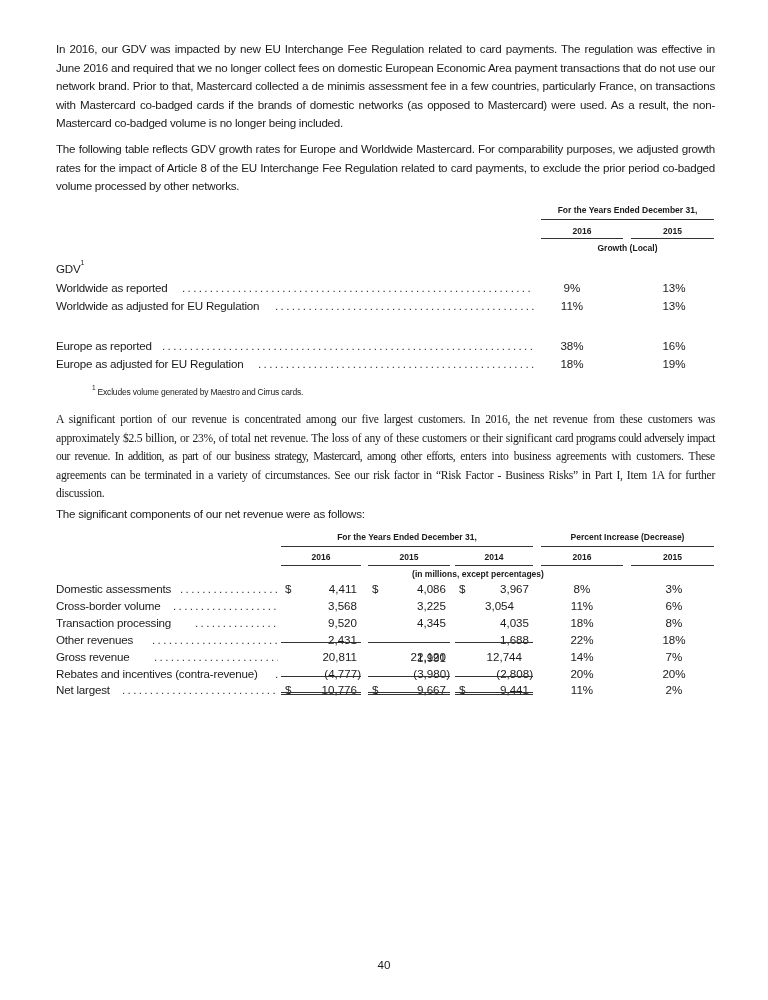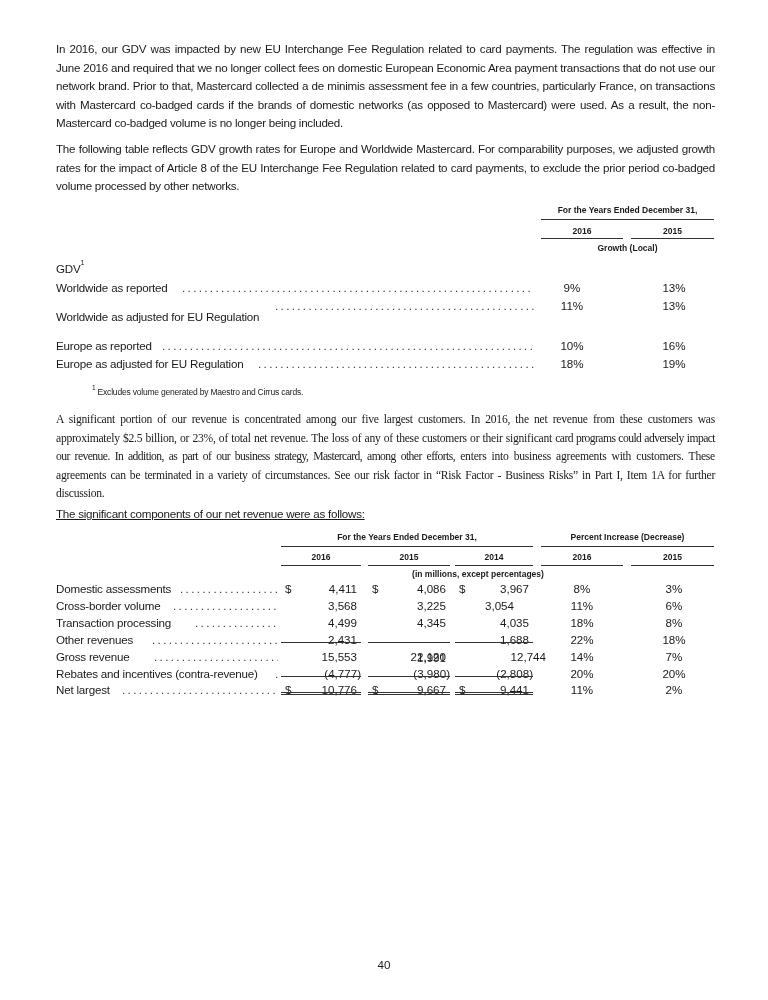--- a/index.html
+++ b/index.html
@@ -9,21 +9,21 @@
   }
   .para {
     position: absolute; left: 56px; width: 659px;
     font-size: 11.6px; line-height: 18.6px; text-align: justify;
     letter-spacing: -0.25px;
   }
   .p1 { top: 40px; }
   .p2 { top: 140px; }
   .p3 { top: 411px; font-family: Liberation Serif, serif; }
   .p3 .tight { letter-spacing: -0.55px; }
-  .p4 { top: 505px; text-decoration: underline; }
+  .p4 { top: 505px; }
 
   
   .gdv-head { position: absolute; font-size: 8.5px; font-weight: bold; text-align: center; }
   .gdv-hdr-title { left: 541px; top: 205px; width: 173px; }
   .rule { position: absolute; height: 0; border-top: 1.4px solid #333; }
   .gdv-r1 { left: 541px; top: 219px; width: 173px; }
   .gdv-y16 { left: 541px; top: 226px; width: 82px; }
   .gdv-y15 { left: 631px; top: 226px; width: 83px; }
   .gdv-r2a { left: 541px; top: 238px; width: 82px; }
   .gdv-r2b { left: 631px; top: 238px; width: 83px; }
@@ -64,29 +64,29 @@
 
   <div class="row-label gdv-title"><span>GDV</span><sup>1</sup></div>
 
   <div>
     <div class="row-label" style="top:281px">Worldwide as reported</div>
     <div class="dots" style="left:182px;top:281px;width:352px">........................................................................</div>
     <div class="pct" style="left:547px;top:281px">9%</div>
     <div class="pct" style="left:649px;top:281px">13%</div>
   </div>
   <div>
-    <div class="row-label" style="top:310px">Worldwide as adjusted for EU Regulation</div>
+    <div class="row-label" style="top:299px">Worldwide as adjusted for EU Regulation</div>
     <div class="dots" style="left:275px;top:299px;width:259px">........................................................................</div>
     <div class="pct" style="left:547px;top:299px">11%</div>
     <div class="pct" style="left:649px;top:299px">13%</div>
   </div>
   <div>
     <div class="row-label" style="top:339px">Europe as reported</div>
     <div class="dots" style="left:162px;top:339px;width:372px">........................................................................</div>
-    <div class="pct" style="left:547px;top:339px">10%</div>
+    <div class="pct" style="left:547px;top:339px">38%</div>
     <div class="pct" style="left:649px;top:339px">16%</div>
   </div>
   <div>
     <div class="row-label" style="top:357px">Europe as adjusted for EU Regulation</div>
     <div class="dots" style="left:258px;top:357px;width:276px">........................................................................</div>
     <div class="pct" style="left:547px;top:357px">18%</div>
     <div class="pct" style="left:649px;top:357px">19%</div>
   </div>
 
   <div class="footnote"><sup>1</sup> <span>Excludes volume generated by Maestro and Cirrus cards.</span></div>
@@ -134,41 +134,41 @@
         <div class="dots" style="left:173px;top:599px;width:105px">................................................</div>
         <div class="rv-cell num" style="left:281px;width:76px;top:599px">3,568</div>
         <div class="rv-cell num" style="left:370px;width:76px;top:599px">3,225</div>
         <div class="rv-cell num" style="left:438px;width:76px;top:599px">3,054</div>
         <div class="pct" style="left:557px;top:599px">11%</div>
         <div class="pct" style="left:649px;top:599px">6%</div>
       </div>
       <div>
         <div class="row-label" style="top:616px">Transaction processing</div>
         <div class="dots" style="left:195px;top:616px;width:83px">................................................</div>
-        <div class="rv-cell num" style="left:281px;width:76px;top:616px">4,499</div>
+        <div class="rv-cell num" style="left:281px;width:76px;top:616px">9,520</div>
         <div class="rv-cell num" style="left:370px;width:76px;top:616px">4,345</div>
         <div class="rv-cell num" style="left:453px;width:76px;top:616px">4,035</div>
         <div class="pct" style="left:557px;top:616px">18%</div>
         <div class="pct" style="left:649px;top:616px">8%</div>
       </div>
       <div>
         <div class="row-label" style="top:633px">Other revenues</div>
         <div class="dots" style="left:152px;top:633px;width:126px">................................................</div>
         <div class="rv-cell num" style="left:281px;width:76px;top:633px">2,431</div>
         <div class="rv-cell num" style="left:370px;width:76px;top:651px">1,991</div>
         <div class="rv-cell num" style="left:453px;width:76px;top:633px">1,688</div>
         <div class="pct" style="left:557px;top:633px">22%</div>
         <div class="pct" style="left:649px;top:633px">18%</div>
       </div>
       <div>
         <div class="row-label" style="top:650px">Gross revenue</div>
         <div class="dots" style="left:154px;top:650px;width:124px">................................................</div>
-        <div class="rv-cell num" style="left:281px;width:76px;top:650px">15,553</div>
+        <div class="rv-cell num" style="left:281px;width:76px;top:650px">20,811</div>
         <div class="rv-cell num" style="left:370px;width:76px;top:650px">22,120</div>
-        <div class="rv-cell num" style="left:470px;width:76px;top:650px">12,744</div>
+        <div class="rv-cell num" style="left:446px;width:76px;top:650px">12,744</div>
         <div class="pct" style="left:557px;top:650px">14%</div>
         <div class="pct" style="left:649px;top:650px">7%</div>
       </div>
       <div>
         <div class="row-label" style="top:667px">Rebates and incentives (contra-revenue)</div>
         <div class="dots" style="left:275px;top:667px;width:3px">................................................</div>
         <div class="rv-cell num" style="left:281px;width:80px;top:667px">(4,777)</div>
         <div class="rv-cell num" style="left:370px;width:80px;top:667px">(3,980)</div>
         <div class="rv-cell num" style="left:453px;width:80px;top:667px">(2,808)</div>
         <div class="pct" style="left:557px;top:667px">20%</div>

